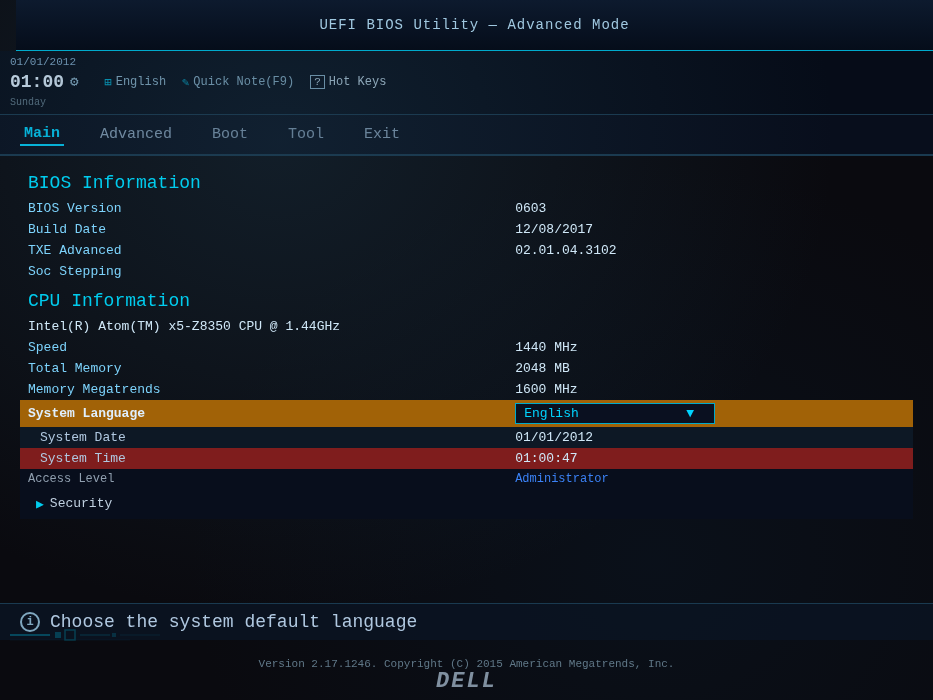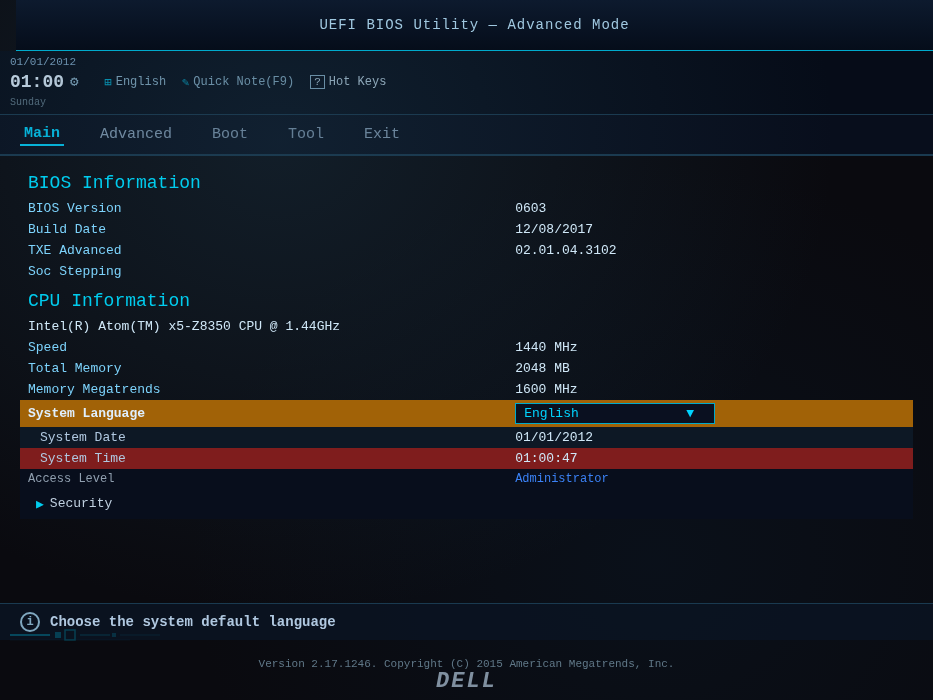--- a/index.html
+++ b/index.html
@@ -186,22 +186,21 @@
       display: flex;
       align-items: center;
       justify-content: center;
       color: #80a8c0;
       font-size: 12px;
       font-weight: bold;
       flex-shrink: 0;
     }
     .info-text {
       color: #b0c8e0;
-      font-size: 14px;
-      font-weight: bold;
+      font-size: 18px;
     }
 
     
     .footer {
       position: absolute;
       bottom: 30px;
       left: 0; right: 0;
       text-align: center;
       color: #607888;
       font-size: 11px;

